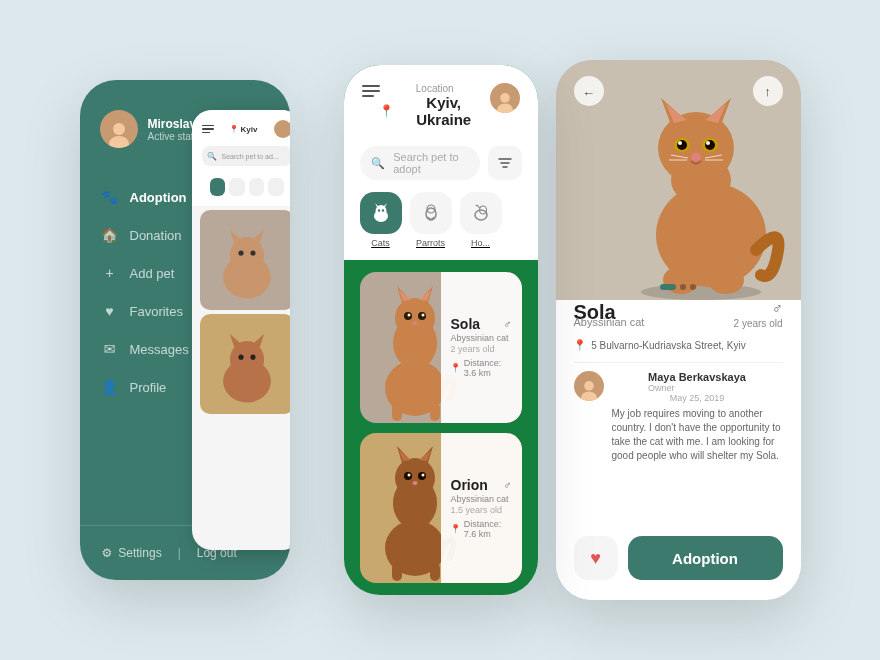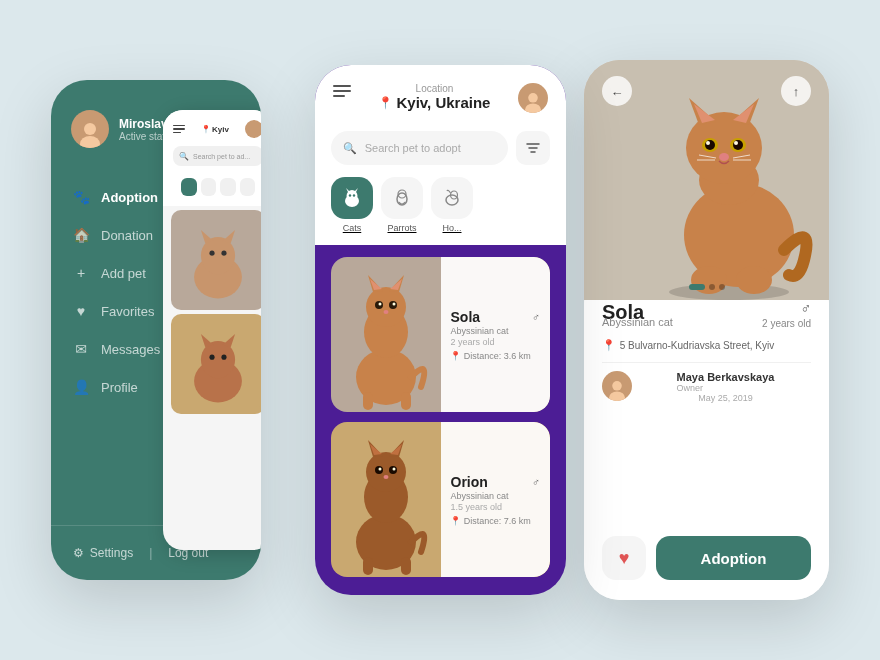--- a/index.html
+++ b/index.html
@@ -227,25 +227,25 @@
       cursor: pointer;
     }
 
     .footer-divider {
       color: rgba(255,255,255,0.4);
       font-size: 12px;
     }
 
     
     .phone-2 {
-      width: 251px;
+      width: 194px;
       height: 530px;
       display: flex;
       flex-direction: column;
-      background: #4c1d95;
+      background: #15803d;
       z-index: 5;
       margin-left: 36px;
     }
 
     .main-header {
       background: #fff;
       padding: 18px 18px 12px;
       display: flex;
       justify-content: space-between;
       align-items: flex-start;
@@ -1011,20 +1011,21 @@
           </svg>
         </div>
         <div class="owner-info">
           <div style="display:flex;justify-content:space-between;align-items:center;flex-direction:column;">
             <div>
               <div class="owner-name">Maya Berkavskaya</div>
               <div class="owner-role">Owner</div>
             </div>
             <div class="owner-date">May 25, 2019</div>
           </div>
+          <div class="owner-message">My job requires moving to another country. I don't have the opportunity to take the cat with me. I am looking for good people who will shelter my Sola.</div>
         </div>
       </div>
 
       <div class="detail-actions">
         <div class="fav-btn">
           <span>♥</span>
         </div>
         <div class="adopt-btn">
           <span>Adoption</span>
         </div>

